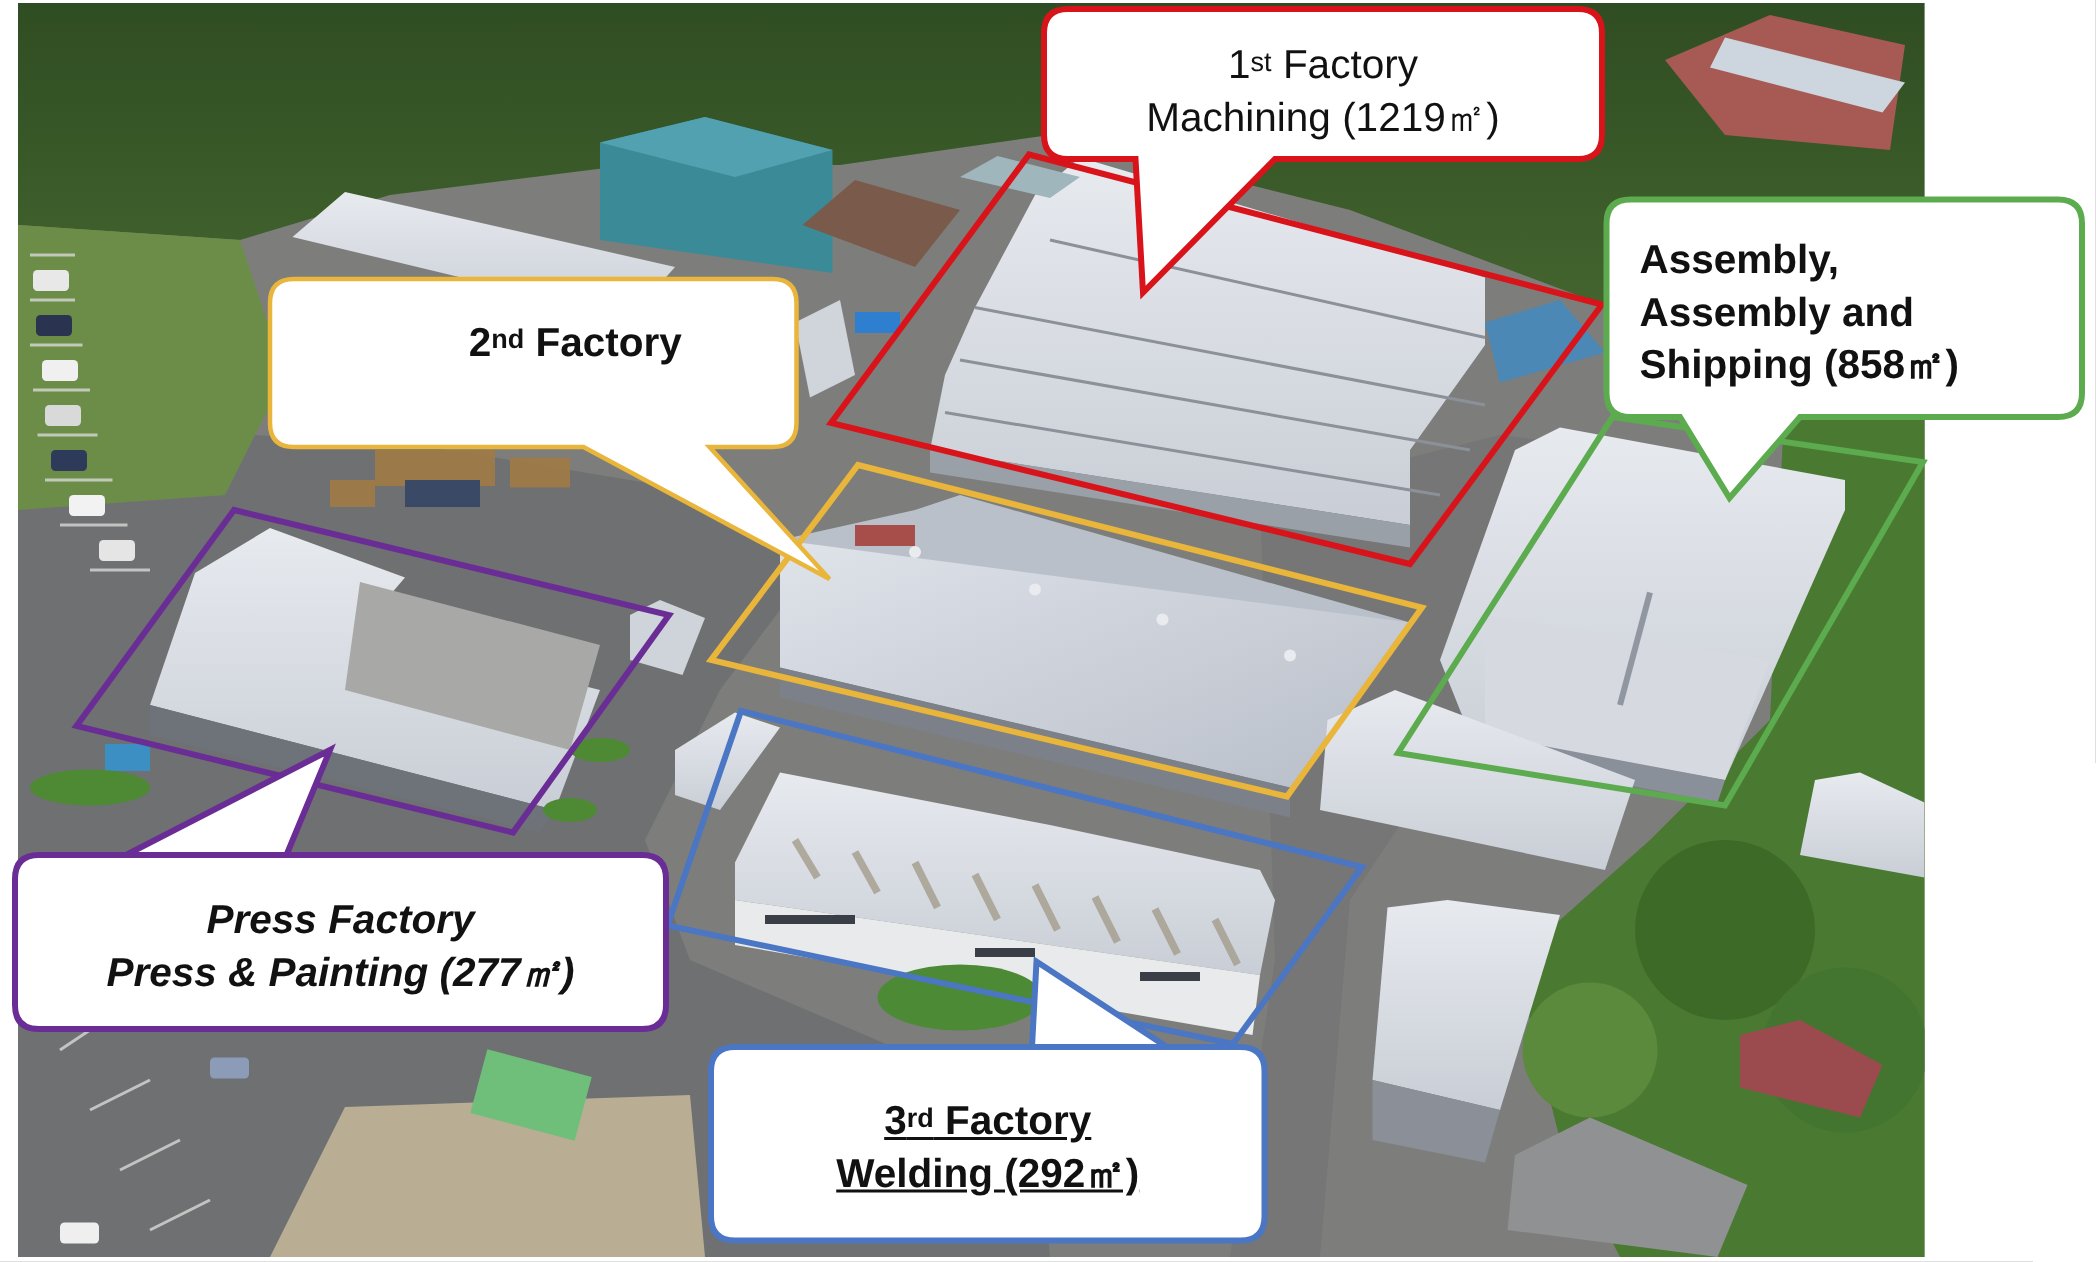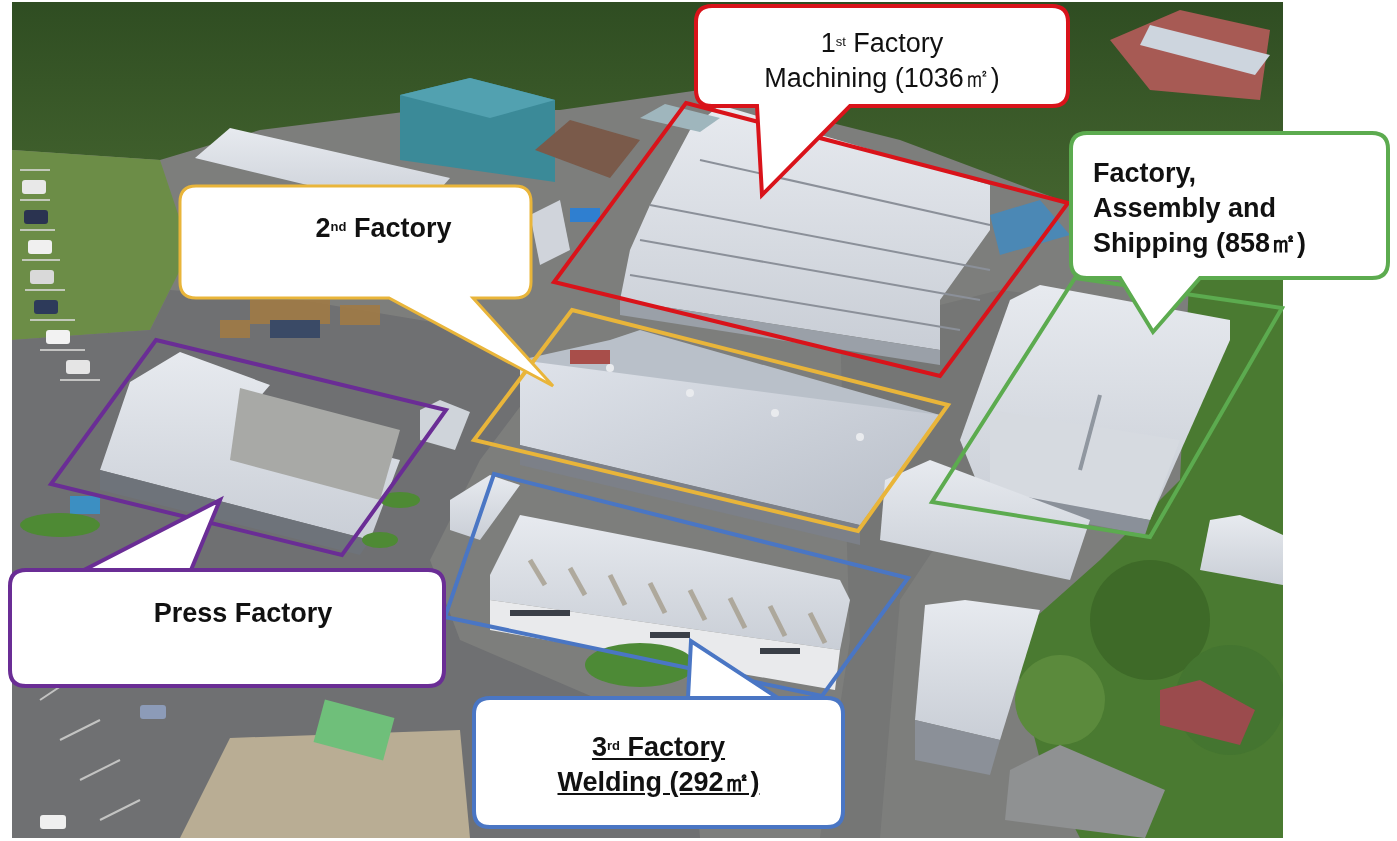--- a/index.html
+++ b/index.html
@@ -5,21 +5,21 @@
   html, body { margin:0; padding:0; background:#ffffff; }
   body { width:1397px; height:841px; position:relative; overflow:hidden; font-family:"Liberation Sans", sans-serif; }
   .photo { position:absolute; left:12px; top:2px; width:1271px; height:836px; overflow:hidden; background:#5d7a44; }
   svg.scene { position:absolute; left:0; top:0; width:1397px; height:841px; }
   .callout-text {
     position:absolute; text-align:center; color:#111; font-family:"Liberation Sans", sans-serif;
     font-size:27px; line-height:35px; white-space:nowrap;
   }
   .callout-text.left { text-align:left; font-weight:bold; }
   .callout-text.bold { font-weight:bold; }
-  .callout-text sup { font-size:13px; vertical-align:top; position:relative; top:-2px; }
+  .callout-text sup { font-size:18px; vertical-align:top; position:relative; top:-2px; }
   .line { display:block; }
 </style>
 </head>
 <body>
 
 <div class="photo"></div>
 
 <svg class="scene" viewBox="0 0 1397 841" xmlns="http://www.w3.org/2000/svg">
   <defs>
     <clipPath id="photoclip">
@@ -185,33 +185,34 @@
 
   <path d="M1087,133 H1372 Q1388,133 1388,149 V262 Q1388,278 1372,278 H1200 L1153,332 L1120,278 H1087 Q1071,278 1071,262 V149 Q1071,133 1087,133 Z" fill="#ffffff" stroke="#5cab4f" stroke-width="4"></path>
 
   <path d="M26,570 H428 Q444,570 444,586 V670 Q444,686 428,686 H26 Q10,686 10,670 V586 Q10,570 26,570 H84 L220,500 L191,570 Z" fill="#ffffff" stroke="#6a2d95" stroke-width="4"></path>
 
   <path d="M490,698 H827 Q843,698 843,714 V811 Q843,827 827,827 H490 Q474,827 474,811 V714 Q474,698 490,698 H688 L691,641 L778,698 Z" fill="#ffffff" stroke="#4a76c4" stroke-width="4"></path>
 </svg>
 
 <div class="callout-text" style="left:696px; top:26px; width:372px;">
   <span class="line"><span>1</span><sup>st</sup><span> Factory</span></span>
-  <span class="line">Machining (1036㎡)</span>
+  <span class="line">Machining (1219㎡)</span>
 </div>
 
 <div class="callout-text bold" style="left:180px; top:211px; width:407px;">
   <span class="line"><span>2</span><sup>nd</sup><span> Factory</span></span>
 </div>
 
 <div class="callout-text left" style="left:1093px; top:156px;">
-  <span class="line">Factory,</span>
+  <span class="line">Assembly,</span>
   <span class="line">Assembly and</span>
   <span class="line">Shipping (858㎡)</span>
 </div>
 
-<div class="callout-text bold" style="left:26px; top:596px; width:434px;">
+<div class="callout-text bold" style="left:10px; top:596px; width:434px;font-style:italic;">
   <span class="line">Press Factory</span>
+  <span class="line">Press &amp; Painting (277㎡)</span>
 </div>
 
 <div class="callout-text bold" style="left:474px; top:730px; width:369px;text-decoration:underline;">
   <span class="line"><span>3</span><sup>rd</sup><span> Factory</span></span>
   <span class="line">Welding (292㎡)</span>
 </div>
 
 </body></html>

